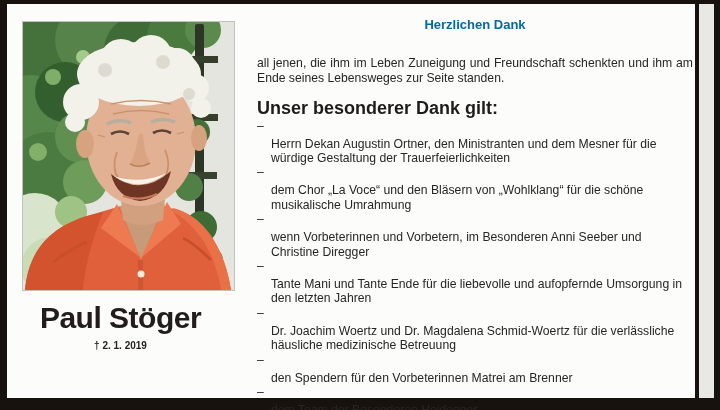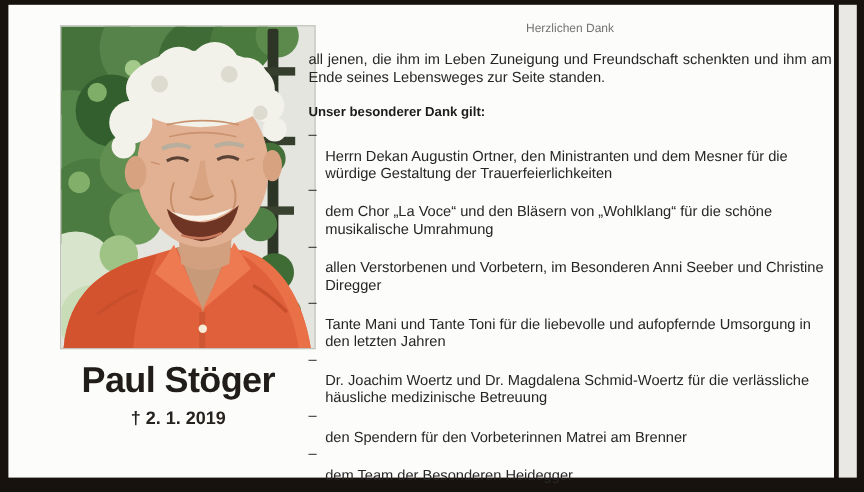--- a/index.html
+++ b/index.html
@@ -25,68 +25,67 @@
     left: 7px; top: 4px;
     width: 688px; height: 394px;
     background: #fcfcfa;
     color: #2a2a2a;
   }
   .left-col {
     position: absolute;
     left: 0; top: 0;
     width: 243px;
     text-align: center;
-    padding-left: 28px;
   }
   .photo {
     margin: 17px auto 0 15px;
     width: 211px; height: 268px;
     border: 1px solid #c2c2bc;
     background: #dfe5d8;
     overflow: hidden;
   }
   .photo svg { display: block; }
   .name {
     margin-top: 10px;
     font-size: 30px;
     font-weight: bold;
     letter-spacing: -0.5px;
     color: #201d1a;
     width: 227px;
   }
   .date {
     margin-top: 5px;
-    font-size: 15px;
+    font-size: 10px;
     font-weight: bold;
     color: #26221f;
     width: 227px;
   }
   .text-col {
     position: absolute;
     left: 250px; top: 0;
     width: 436px;
     font-size: 12.2px;
     line-height: 14.4px;
     color: #262626;
   }
   .title {
     margin-top: 14px;
     text-align: center;
-    font-weight: normal;
-    font-size: 10px;
-    color: #737373;
+    font-weight: bold;
+    font-size: 13px;
+    color: #0369a1;
   }
   .intro {
-    margin: 10px 0 0;
+    margin: 24px 0 0;
     text-align: justify;
   }
   .thanks-heading {
     margin-top: 16px;
     font-weight: bold;
-    font-size: 11px;
+    font-size: 18px;
     color: #1e1c1a;
   }
   .thanks-list { margin-top: 3px; }
   .thanks-item { display: flex; }
   .thanks-item .dash { width: 14px; flex: none; }
   .thanks-item .item-text { flex: 1; margin-top: 18px; }
   .closing {
     margin: 12px 0 0;
     font-style: italic;
     text-align: justify;
@@ -219,26 +218,26 @@
             <span class="item-text">Herrn Dekan Augustin Ortner, den Ministranten und dem Mesner für die würdige Gestaltung der Trauerfeierlichkeiten</span>
           </div>
 
           <div class="thanks-item">
             <span class="dash">–</span>
             <span class="item-text">dem Chor „La Voce“ und den Bläsern von „Wohlklang“ für die schöne musikalische Umrahmung</span>
           </div>
 
           <div class="thanks-item">
             <span class="dash">–</span>
-            <span class="item-text">allen Verstorbenen und Vorbetern, im Besonderen Anni Seeber und Christine Diregger</span>
-          </div>
-
-          <div class="thanks-item">
-            <span class="dash">–</span>
-            <span class="item-text">Tante Mani und Tante Toni für die liebevolle und aufopfernde Umsorgung in den letzten Jahren</span>
+            <span class="item-text">wenn Vorbeterinnen und Vorbetern, im Besonderen Anni Seeber und Christine Diregger</span>
+          </div>
+
+          <div class="thanks-item">
+            <span class="dash">–</span>
+            <span class="item-text">Tante Mani und Tante Ende für die liebevolle und aufopfernde Umsorgung in den letzten Jahren</span>
           </div>
 
           <div class="thanks-item">
             <span class="dash">–</span>
             <span class="item-text">Dr. Joachim Woertz und Dr. Magdalena Schmid-Woertz für die verlässliche häusliche medizinische Betreuung</span>
           </div>
 
           <div class="thanks-item">
             <span class="dash">–</span>
             <span class="item-text">den Spendern für den Vorbeterinnen Matrei am Brenner</span>

